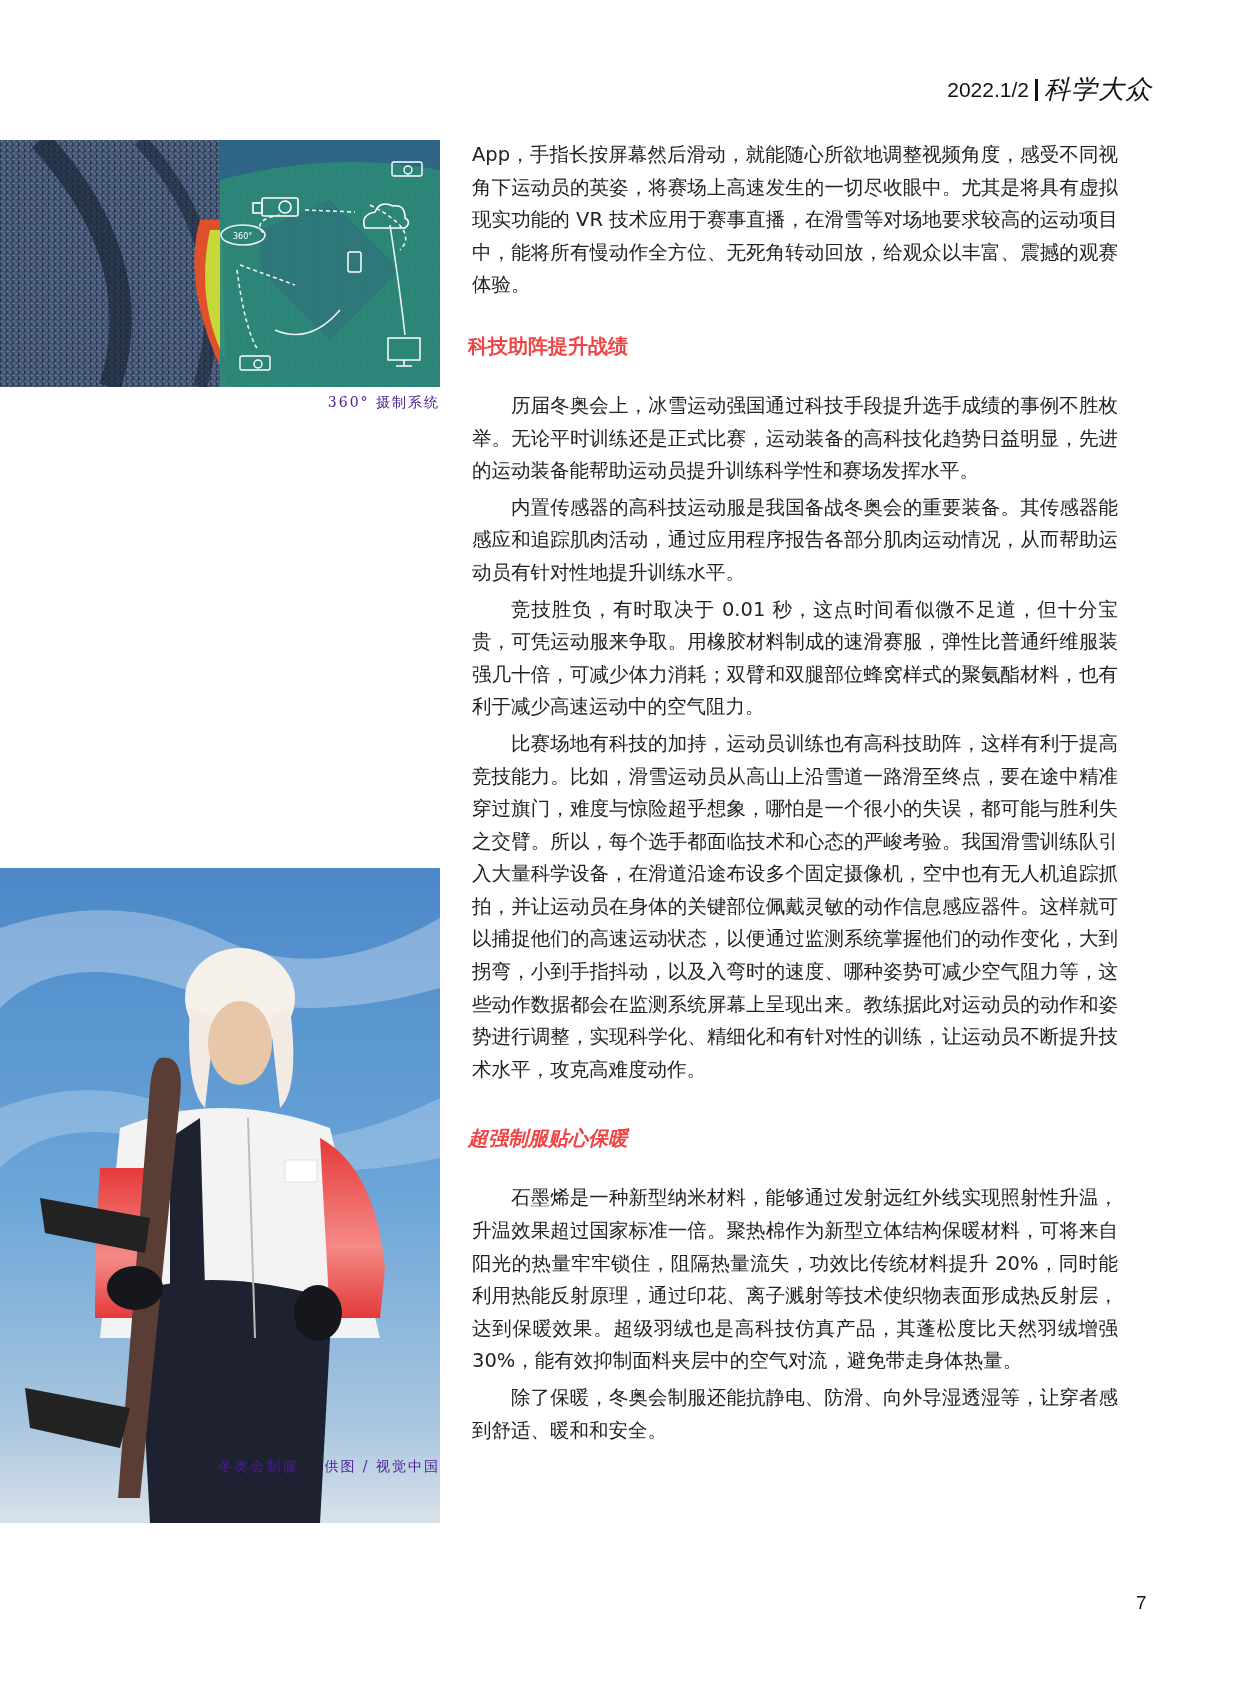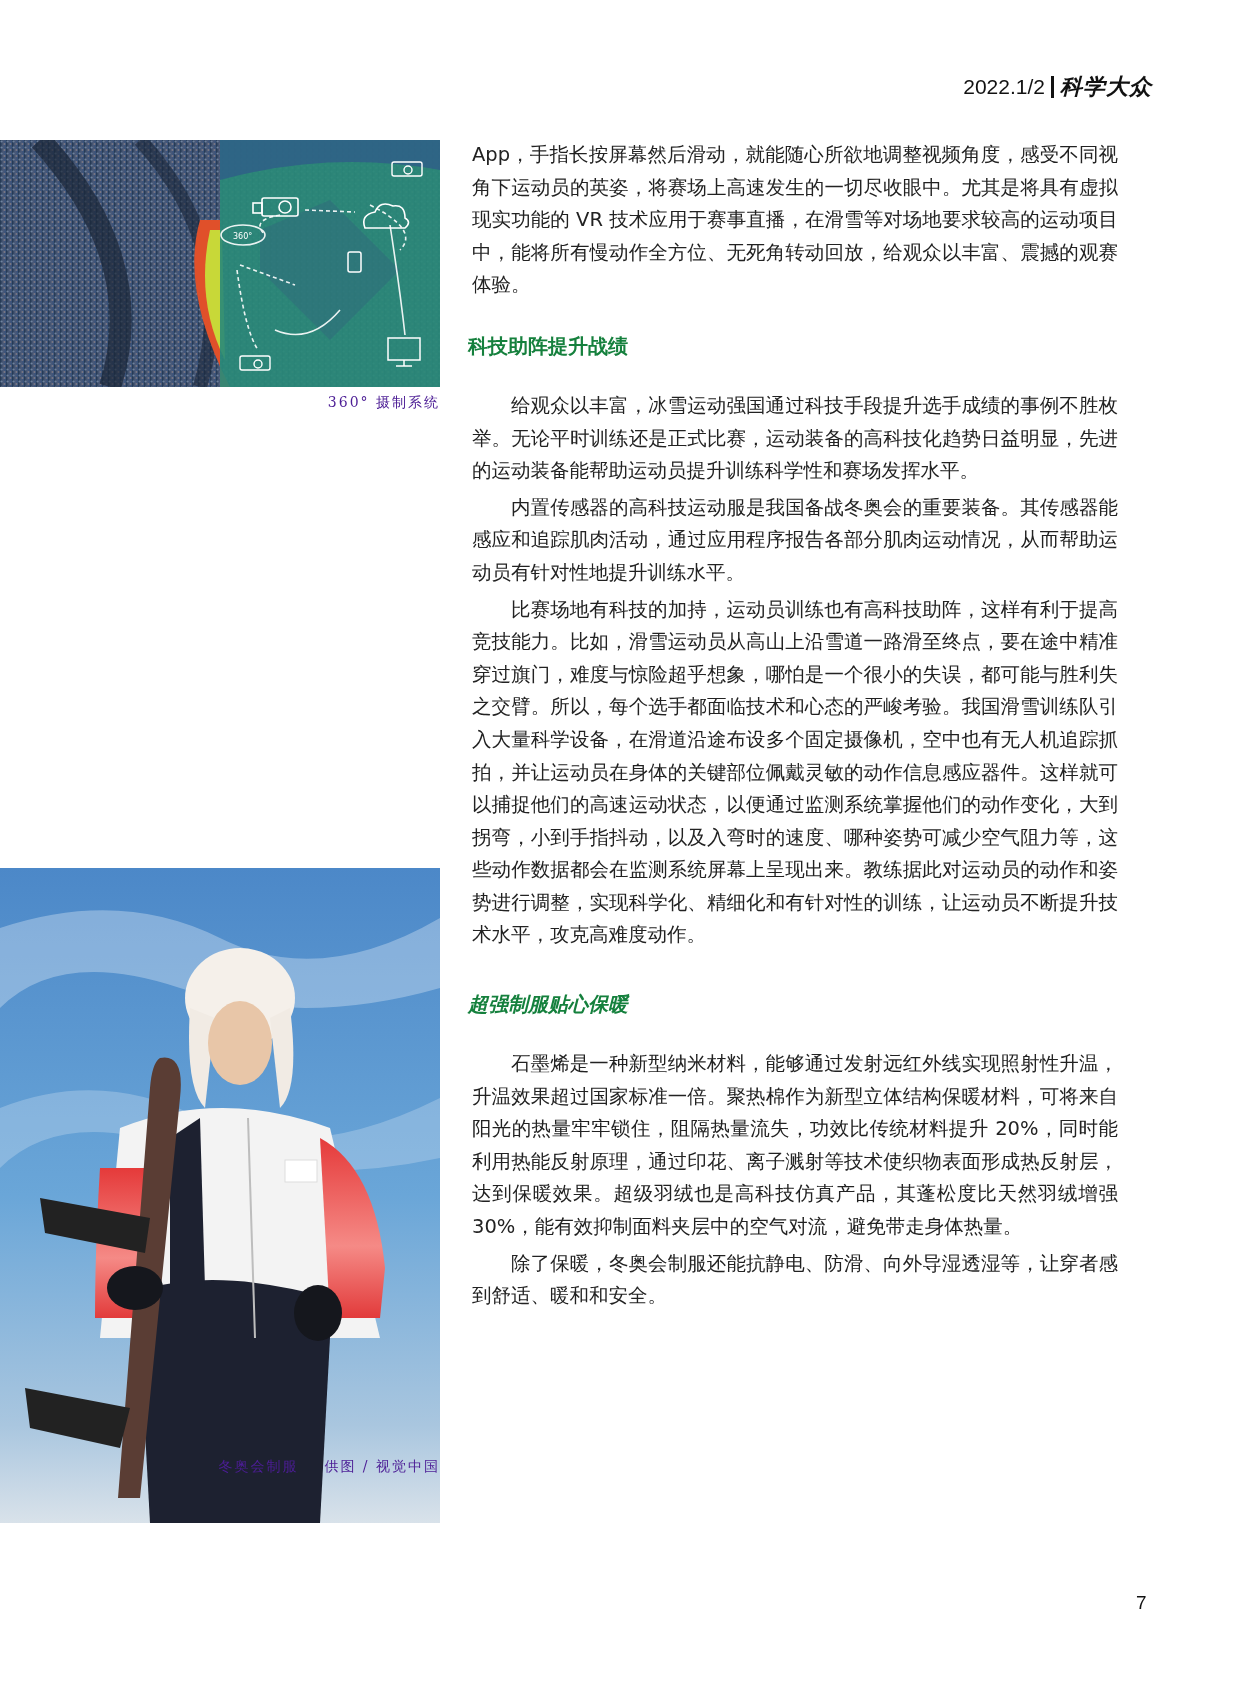--- a/index.html
+++ b/index.html
@@ -5,39 +5,39 @@
   html, body { margin: 0; padding: 0; }
   body {
     width: 1240px; height: 1683px; background: #ffffff; position: relative;
     font-family: "DejaVu Sans", "Liberation Sans", sans-serif; color: #1a1a1a; overflow: hidden;
   }
   .header {
     position: absolute; top: 72px; right: 88px; display: flex; align-items: center;
     font-family: "Liberation Sans", sans-serif; font-size: 21px; color: #111; text-align: right;
   }
   .header .sep { display:inline-block; width: 3px; height: 22px; background:#111; margin: 0 6px; }
-  .header .brand { font-family: "DejaVu Serif", serif; font-weight: bold; font-size: 22px; letter-spacing: 1px; font-style: italic; }
+  .header .brand { font-family: "DejaVu Serif", serif; font-weight: normal; font-size: 26px; letter-spacing: 1px; font-style: italic; }
 
   .fig { position: absolute; left: 0; overflow: hidden; }
   .fig1 { top: 140px; width: 440px; height: 313px; }
   .fig2 { top: 868px; width: 440px; height: 655px; }
   .caption {
     position: absolute; font-family: "DejaVu Serif", serif; font-size: 14px; color: #4c1d95; letter-spacing: 2px;
     right: 800px; text-align: right; white-space: nowrap;
   }
   .cap1 { top: 394px; }
   .cap2 { top: 1458px; }
 
   .column {
     position: absolute; left: 468px; width: 654px; font-size: 19.5px; line-height: 32.6px; color: #222;
   }
   .column p { margin: 4px; text-align: justify; text-align-last: left; }
   .column p.indent { text-indent: 2em; }
   .column h2 {
-    margin: 0; font-size: 20px; font-weight: bold; color: #15803d; line-height: 32px;
+    margin: 0; font-size: 20px; font-weight: bold; color: #ef4444; line-height: 32px;
   }
   .page-num { position: absolute; left: 1136px; top: 1592px; font-family: "Liberation Sans", sans-serif; font-size: 19px; color: #111; }
 </style>
 </head>
 <body>
 
 <div class="header">
   <span>2022.1/2</span>
   <span class="sep"></span>
   <span class="brand">科学大众</span>
@@ -145,22 +145,23 @@
     <ellipse cx="318" cy="445" rx="24" ry="28" fill="#15171d"></ellipse>
     <rect x="285" y="292" width="32" height="22" fill="#ffffff" stroke="#ddd"></rect>
   </svg>
 </div>
 <div class="caption cap2" style="white-space:pre;">冬奥会制服    供图 / 视觉中国</div>
 
 <div class="column" style="top:135px;">
   <p>App，手指长按屏幕然后滑动，就能随心所欲地调整视频角度，感受不同视角下运动员的英姿，将赛场上高速发生的一切尽收眼中。尤其是将具有虚拟现实功能的 VR 技术应用于赛事直播，在滑雪等对场地要求较高的运动项目中，能将所有慢动作全方位、无死角转动回放，给观众以丰富、震撼的观赛体验。</p>
 
   <h2 style="margin-top:28px; margin-bottom:28px;">科技助阵提升战绩</h2>
-  <p class="indent">给观众以丰富，冰雪运动强国通过科技手段提升选手成绩的事例不胜枚举。无论平时训练还是正式比赛，运动装备的高科技化趋势日益明显，先进的运动装备能帮助运动员提升训练科学性和赛场发挥水平。</p>
+  <p class="indent">历届冬奥会上，冰雪运动强国通过科技手段提升选手成绩的事例不胜枚举。无论平时训练还是正式比赛，运动装备的高科技化趋势日益明显，先进的运动装备能帮助运动员提升训练科学性和赛场发挥水平。</p>
   <p class="indent">内置传感器的高科技运动服是我国备战冬奥会的重要装备。其传感器能感应和追踪肌肉活动，通过应用程序报告各部分肌肉运动情况，从而帮助运动员有针对性地提升训练水平。</p>
+  <p class="indent">竞技胜负，有时取决于 0.01 秒，这点时间看似微不足道，但十分宝贵，可凭运动服来争取。用橡胶材料制成的速滑赛服，弹性比普通纤维服装强几十倍，可减少体力消耗；双臂和双腿部位蜂窝样式的聚氨酯材料，也有利于减少高速运动中的空气阻力。</p>
   <p class="indent">比赛场地有科技的加持，运动员训练也有高科技助阵，这样有利于提高竞技能力。比如，滑雪运动员从高山上沿雪道一路滑至终点，要在途中精准穿过旗门，难度与惊险超乎想象，哪怕是一个很小的失误，都可能与胜利失之交臂。所以，每个选手都面临技术和心态的严峻考验。我国滑雪训练队引入大量科学设备，在滑道沿途布设多个固定摄像机，空中也有无人机追踪抓拍，并让运动员在身体的关键部位佩戴灵敏的动作信息感应器件。这样就可以捕捉他们的高速运动状态，以便通过监测系统掌握他们的动作变化，大到拐弯，小到手指抖动，以及入弯时的速度、哪种姿势可减少空气阻力等，这些动作数据都会在监测系统屏幕上呈现出来。教练据此对运动员的动作和姿势进行调整，实现科学化、精细化和有针对性的训练，让运动员不断提升技术水平，攻克高难度动作。</p>
 
   <h2 style="margin-top:36px; margin-bottom:28px;font-style:italic;">超强制服贴心保暖</h2>
   <p class="indent">石墨烯是一种新型纳米材料，能够通过发射远红外线实现照射性升温，升温效果超过国家标准一倍。聚热棉作为新型立体结构保暖材料，可将来自阳光的热量牢牢锁住，阻隔热量流失，功效比传统材料提升 20%，同时能利用热能反射原理，通过印花、离子溅射等技术使织物表面形成热反射层，达到保暖效果。超级羽绒也是高科技仿真产品，其蓬松度比天然羽绒增强 30%，能有效抑制面料夹层中的空气对流，避免带走身体热量。</p>
   <p class="indent">除了保暖，冬奥会制服还能抗静电、防滑、向外导湿透湿等，让穿者感到舒适、暖和和安全。</p>
 </div>
 
 <div class="page-num">7</div>
 
 </body></html>

